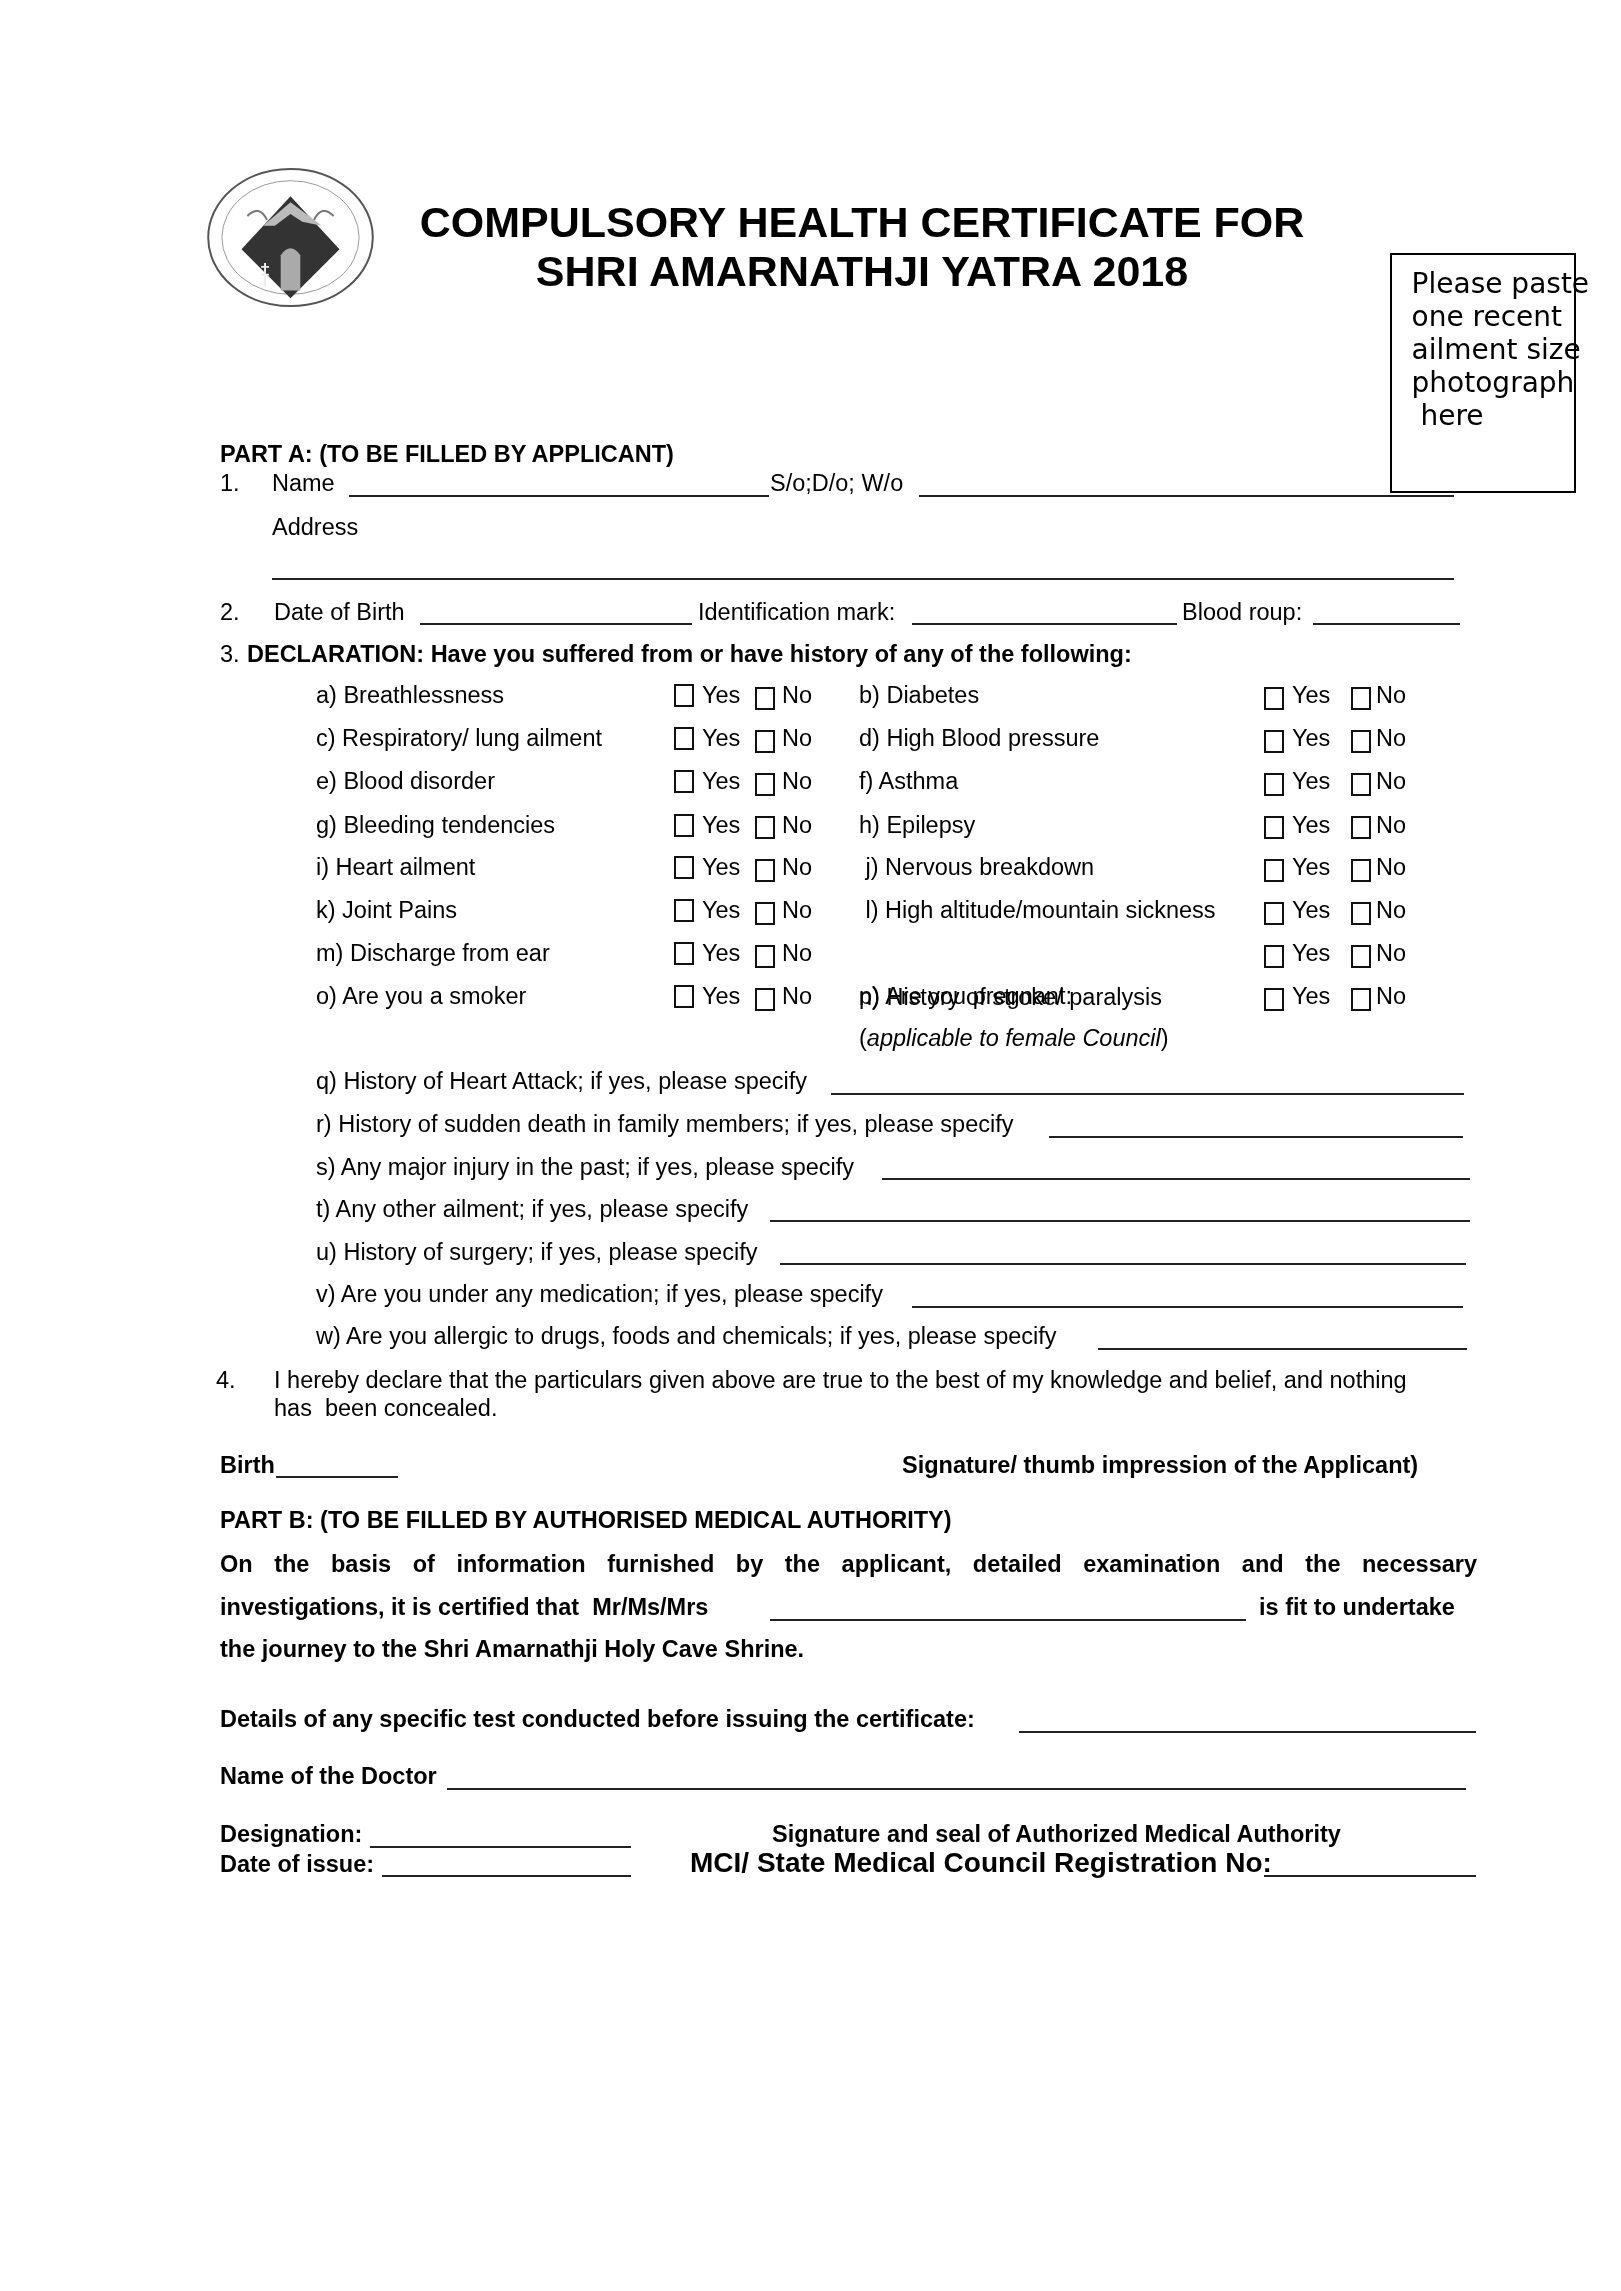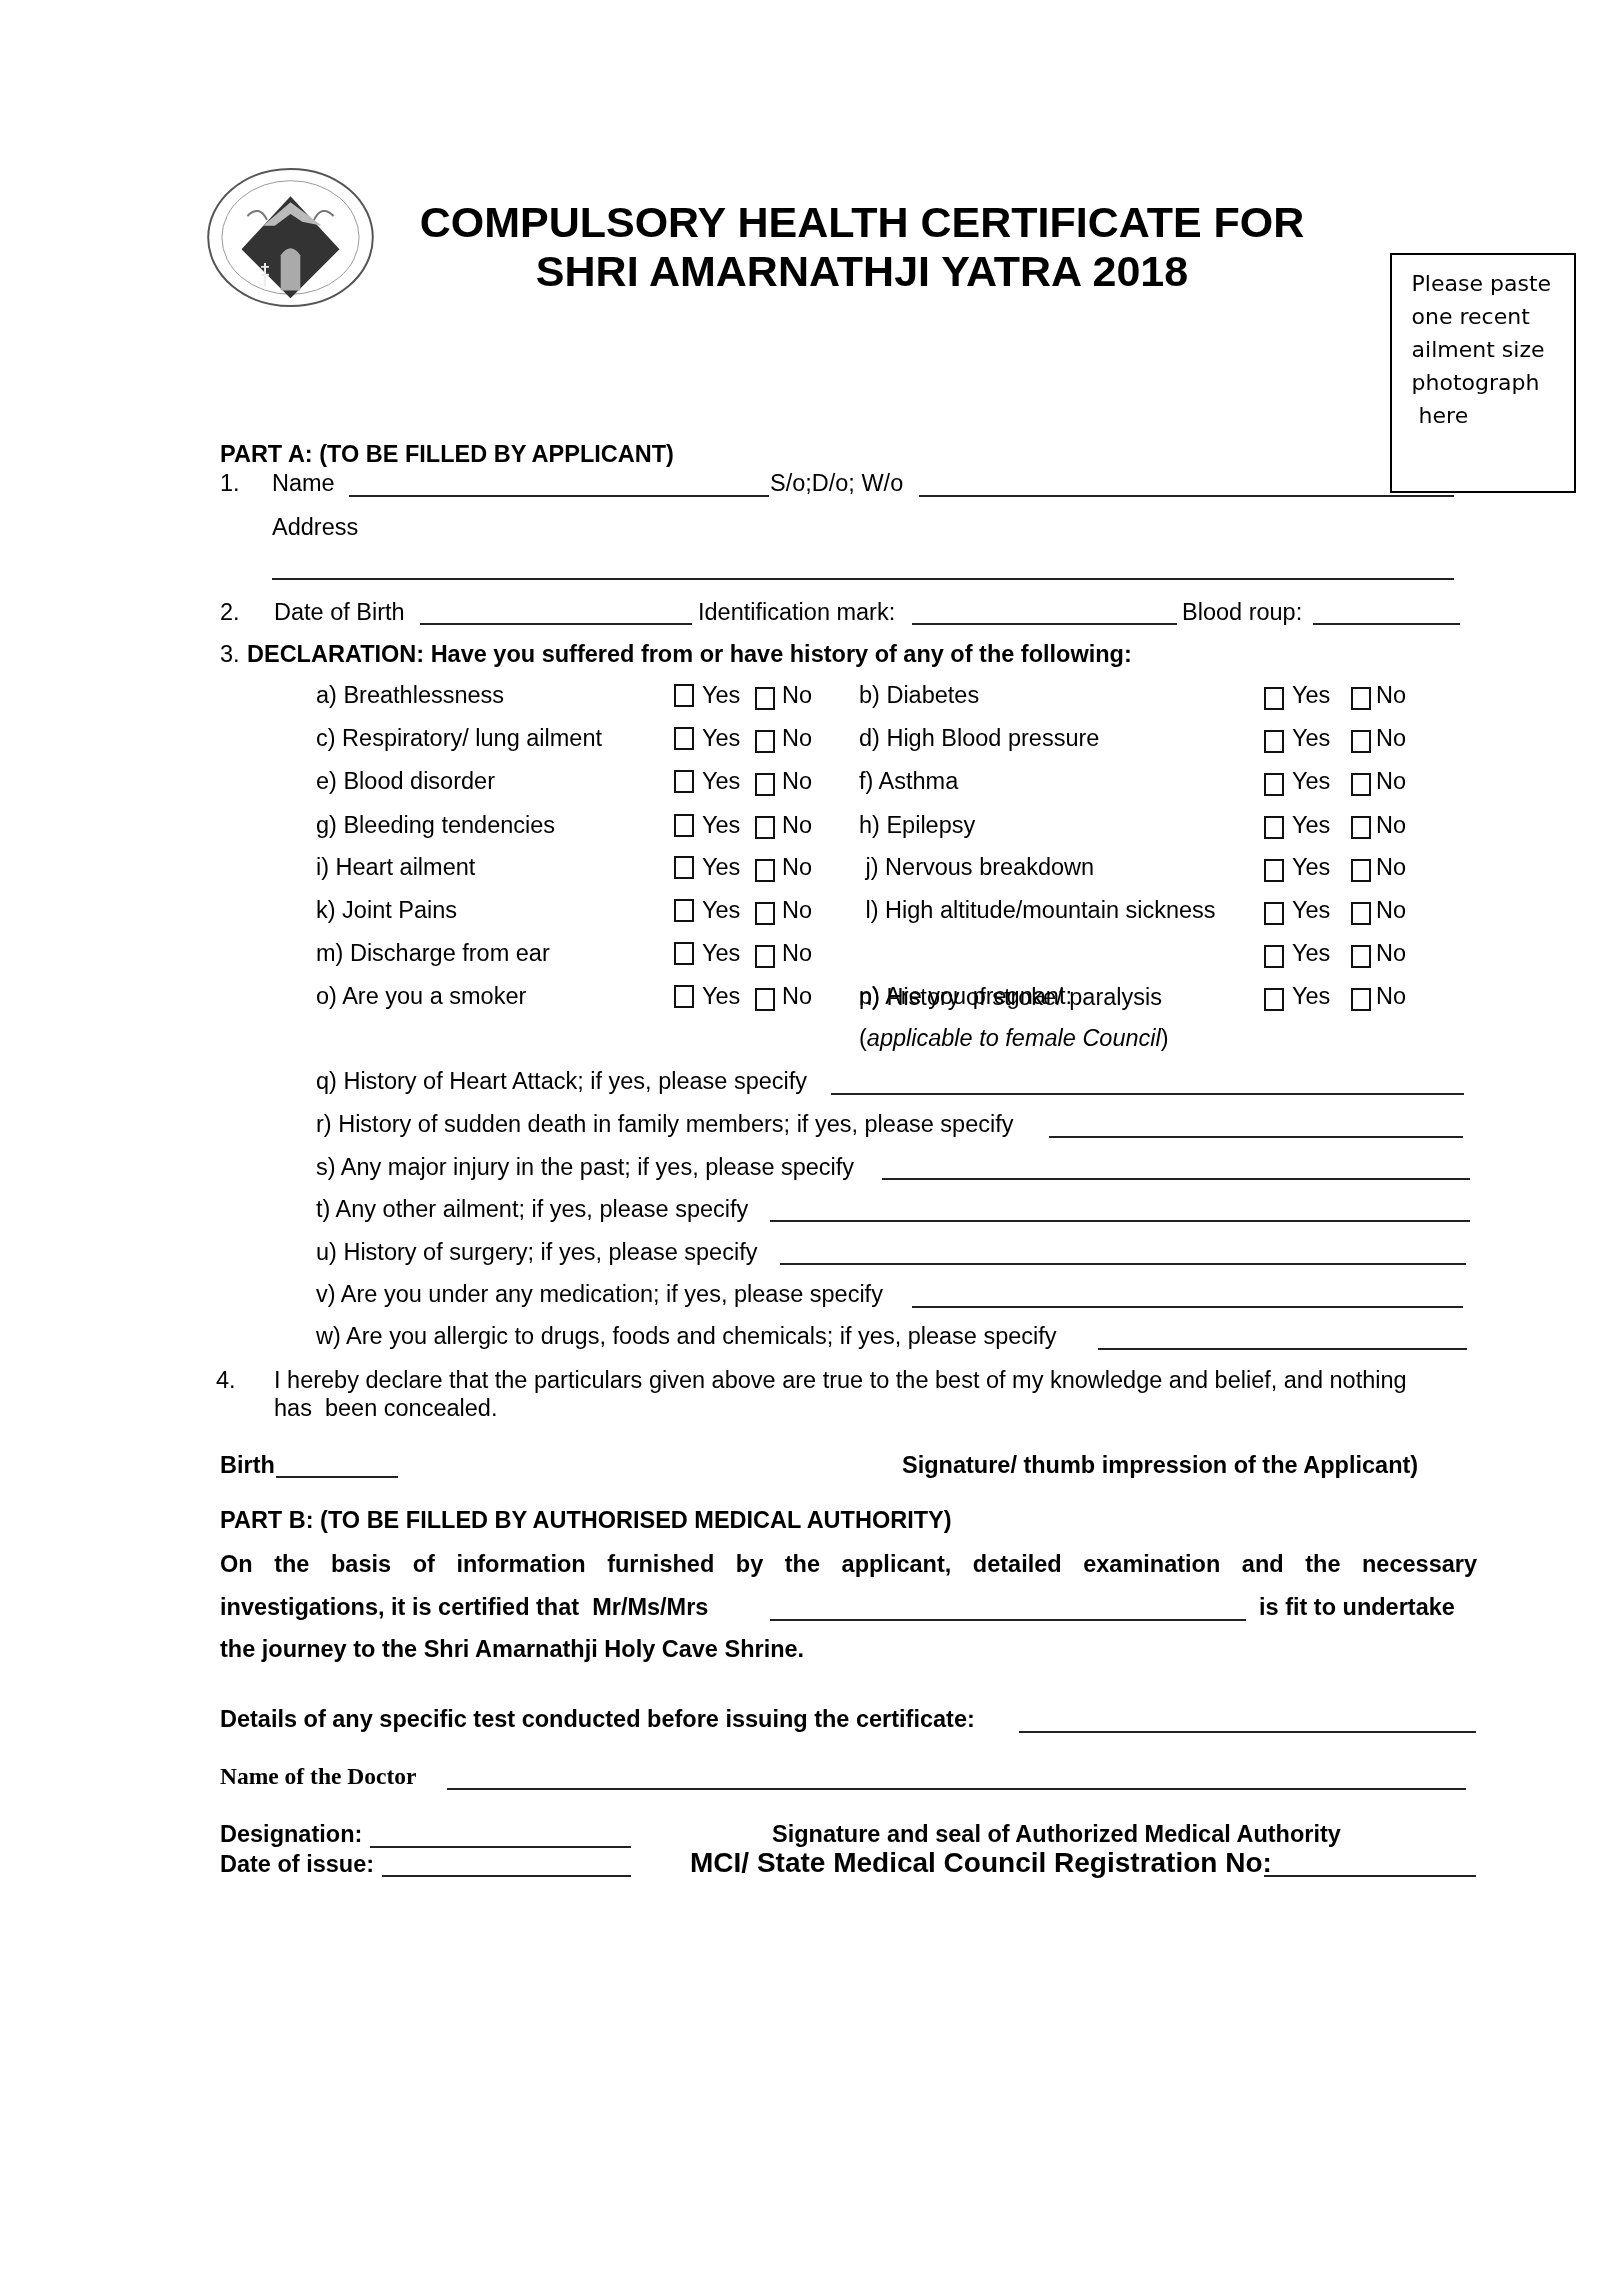--- a/index.html
+++ b/index.html
@@ -6,21 +6,21 @@
   body {
     width: 1621px; height: 2292px; position: relative; overflow: hidden;
     font-family: "Liberation Sans", sans-serif; color: #000;
   }
   .abs { position: absolute; white-space: nowrap; }
   .logo { left: 204px; top: 165px; width: 173px; height: 145px; }
   .title { left: 372px; width: 980px; text-align: center; font-weight: bold; font-size: 43px; letter-spacing: 0px; }
   .photo-box {
     left: 1390px; top: 253px; width: 186px; height: 240px;
     border: 2px solid #000; box-sizing: border-box;
-    font-family: "DejaVu Sans", sans-serif; font-size: 22px; line-height: 33px;
+    font-family: "DejaVu Sans", sans-serif; font-size: 28px; line-height: 33px;
     padding: 11.8px 0 0 19.6px; white-space: normal;
   }
   .photo-box span { display: block; white-space: nowrap; }
   .t24 { font-size: 23.5px; }
   .bold { font-weight: bold; }
   .line { display: inline-block; border-bottom: 2px solid #222; height: 0; vertical-align: baseline; }
   .cb {
     position: absolute; width: 19.6px; height: 22.5px; border: 2px solid #111; box-sizing: border-box;
   }
   .yn { position: absolute; font-size: 23.5px; }
@@ -189,21 +189,21 @@
 
 <div class="abs t24 bold justify" style="left:220px; top:1551px; width:1257px;">On the basis of information furnished by the applicant, detailed examination and the necessary</div>
 <div class="abs t24 bold" style="left:220px; top:1594px; white-space:pre;">investigations, it is certified that  Mr/Ms/Mrs</div>
 <div class="abs line" style="left:770px; top:1619px; width:476px;"></div>
 <div class="abs t24 bold" style="left:1259px; top:1594px;">is fit to undertake</div>
 <div class="abs t24 bold" style="left:220px; top:1636px;">the journey to the Shri Amarnathji Holy Cave Shrine.</div>
 
 <div class="abs t24 bold" style="left:220px; top:1706px;text-align:right;">Details of any specific test conducted before issuing the certificate:</div>
 <div class="abs line" style="left:1019px; top:1731px; width:457px;"></div>
 
-<div class="abs t24 bold" style="left:220px; top:1763px;font-family:Liberation Serif, serif;">Name of the Doctor</div>
+<div class="abs t24 bold" style="left:220px; top:1763px;">Name of the Doctor</div>
 <div class="abs line" style="left:447px; top:1788px; width:1019px;"></div>
 
 <div class="abs t24 bold" style="left:220px; top:1821px;">Designation:</div>
 <div class="abs line" style="left:370px; top:1846px; width:261px;"></div>
 <div class="abs t24 bold" style="left:772px; top:1821px;">Signature and seal of Authorized Medical Authority</div>
 
 <div class="abs t24 bold" style="left:220px; top:1851px;">Date of issue:</div>
 <div class="abs line" style="left:382px; top:1875px; width:249px;"></div>
 <div class="abs bold" style="left:690px; top:1847px; font-size:28px;">MCI/ State Medical Council Registration No:</div>
 <div class="abs line" style="left:1264px; top:1875px; width:212px;"></div>

